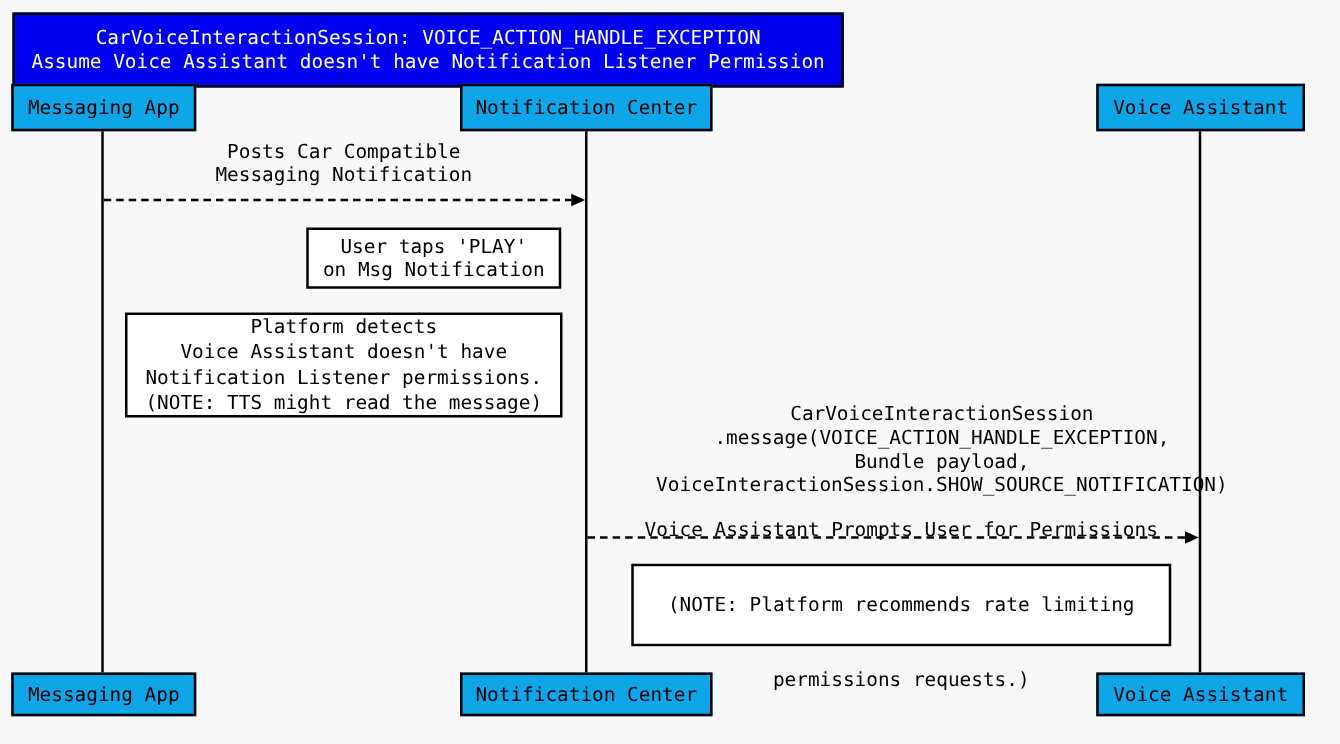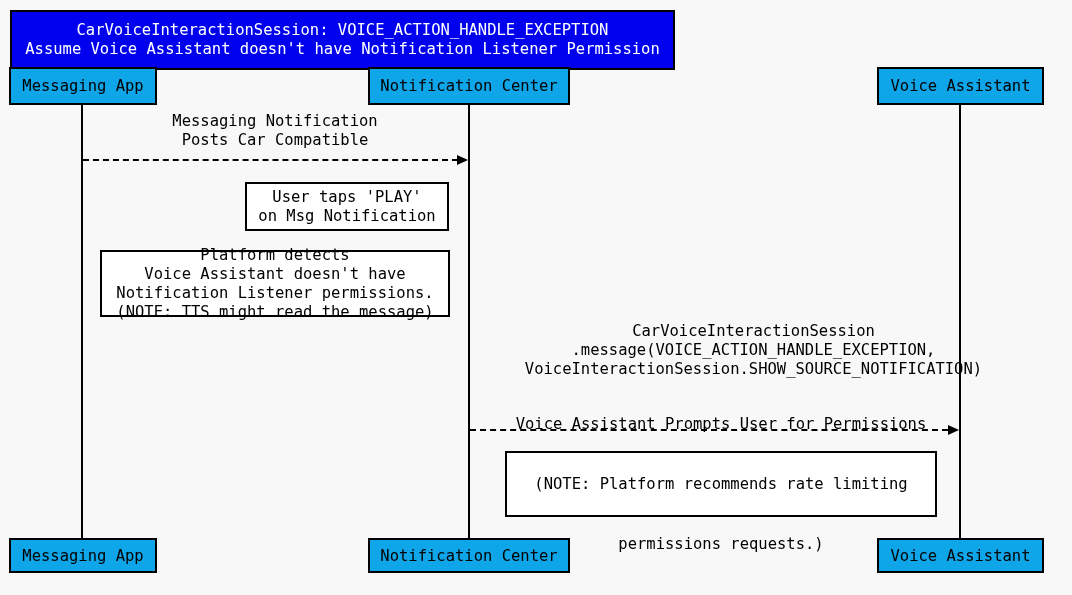--- a/index.html
+++ b/index.html
@@ -93,41 +93,42 @@
     <span>Messaging App</span>
   </div>
   <div class="pbox" style="left:368px; top:67px; width:202px;">
     <span>Notification Center</span>
   </div>
   <div class="pbox" style="left:877px; top:67px; width:167px;">
     <span>Voice Assistant</span>
   </div>
 
   <div class="msg-label" style="left:85px; top:112px; width:380px;">
+    <div>Posts Car Compatible</div>
     <div>Messaging Notification</div>
-    <div>Posts Car Compatible</div>
   </div>
   <div class="arrow-line" style="left:83px; top:159px; width:375px;"></div>
   <div class="arrow-head" style="left:457px; top:155px;"></div>
 
   <div class="note" style="left:245px; top:182px; width:204px; height:49px;">
     <div>User taps 'PLAY'</div>
     <div>on Msg Notification</div>
   </div>
 
-  <div class="note" style="left:100px; top:250px; width:350px; height:67px;">
+  <div class="note" style="left:100px; top:250px; width:350px; height:84px;justify-content:space-between;">
     <div>Platform detects</div>
     <div>Voice Assistant doesn't have</div>
     <div>Notification Listener permissions.</div>
     <div>(NOTE: TTS might read the message)</div>
   </div>
 
   <div class="msg-label" style="left:468px; top:322px; width:571px;">
     <div>CarVoiceInteractionSession</div>
     <div>.message(VOICE_ACTION_HANDLE_EXCEPTION,</div>
+    <div>Bundle payload,</div>
     <div>VoiceInteractionSession.SHOW_SOURCE_NOTIFICATION)</div>
   </div>
   <div class="arrow-line" style="left:470px; top:429px; width:478px;"></div>
   <div class="arrow-head" style="left:948px; top:425px;"></div>
 
   <div class="note" style="left:505px; top:451px; width:432px; height:66px;gap:41px;">
     <div>Voice Assistant Prompts User for Permissions</div>
     <div>(NOTE: Platform recommends rate limiting</div>
     <div>permissions requests.)</div>
   </div>

